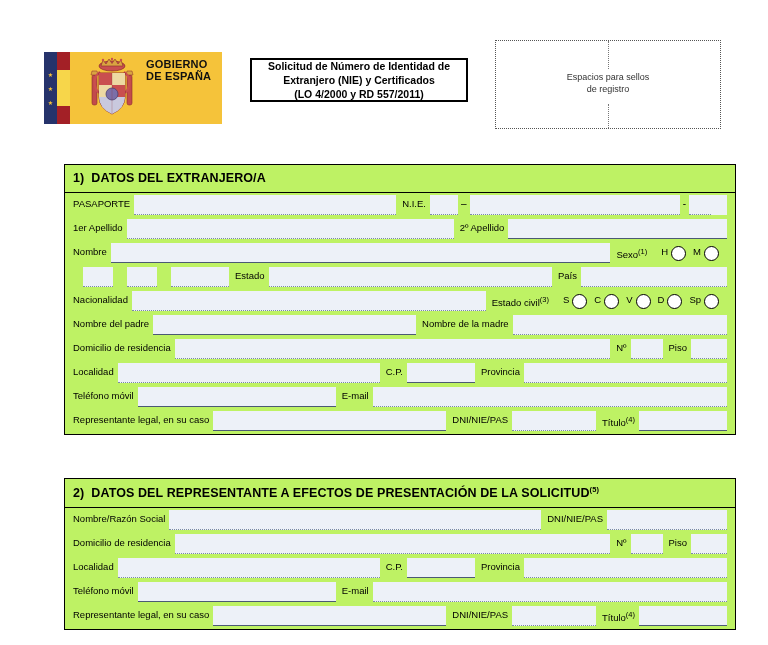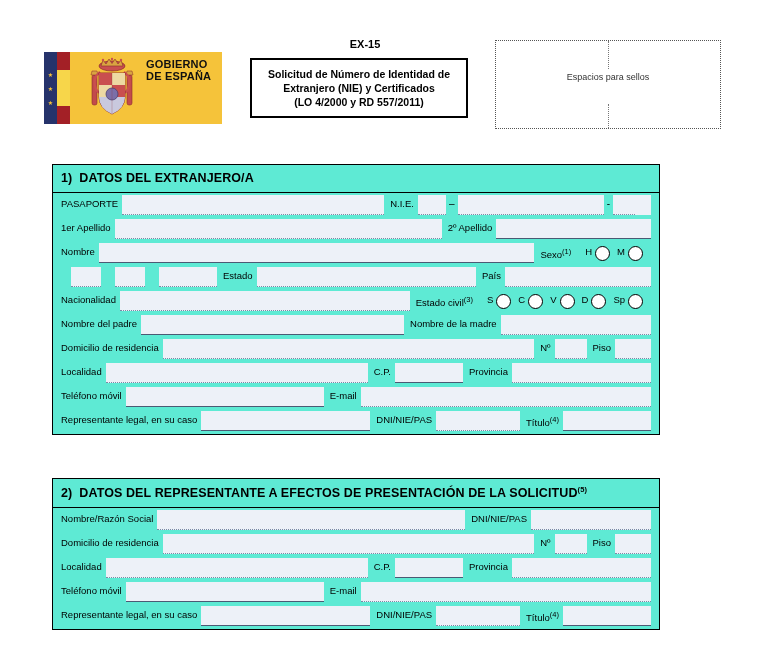--- a/index.html
+++ b/index.html
@@ -84,21 +84,21 @@
     position: absolute;
     left: 250px; top: 38px;
     width: 230px;
     text-align: center;
     font-size: 11px;
     font-weight: bold;
   }
   .title-box {
     position: absolute;
     left: 250px; top: 58px;
-    width: 218px; height: 60px;
+    width: 218px; height: 44px;
     border: 2px solid #000;
     display: flex;
     align-items: center;
     justify-content: center;
     text-align: center;
     box-sizing: border-box;
   }
   .title-box .t {
     font-size: 10.5px;
     font-weight: bold;
@@ -130,25 +130,25 @@
     width: 100%;
     text-align: center;
     font-size: 9px;
     line-height: 12px;
     color: #333;
   }
 
   
   .section {
     position: absolute;
-    left: 52px;
-    width: 608px;
+    left: 64px;
+    width: 672px;
     border: 1.5px solid #000;
     box-sizing: border-box;
-    background: #5eead4;
+    background: #bef264;
   }
   #section-1 { top: 164px; }
   #section-2 { top: 478px; }
 
   .section-header {
     border-bottom: 1.5px solid #000;
     padding: 6px 8px 7px 8px;
     font-size: 12.5px;
     font-weight: bold;
     letter-spacing: 0.1px;
@@ -253,35 +253,35 @@
         <circle cx="28" cy="37" r="6" fill="#7B6FA8" stroke="#4A4070" stroke-width="0.8"></circle>
         <path d="M28 16 v41" stroke="#8B2B2B" stroke-width="0.5" opacity="0.5"></path>
       </svg>
     </div>
     <div class="gob-text">
       <div>GOBIERNO</div>
       <div>DE ESPAÑA</div>
     </div>
   </div>
 
-  <div class="ex-code">EX-15</div>
 
   <div class="title-box">
     <div class="t">
       <div>Solicitud de Número de Identidad de</div>
       <div>Extranjero (NIE) y Certificados</div>
       <div>(LO 4/2000 y RD 557/2011)</div>
     </div>
   </div>
 
   <div class="stamp-box">
     <div class="stamp-divider-top"></div>
     <div class="stamp-divider-bot"></div>
     <div class="stamp-text">
       <div>Espacios para sellos</div>
+      <div>de registro</div>
     </div>
   </div>
 </div>
 
 <div class="section" id="section-1">
   <div class="section-header">
     <span class="num">1)</span><span>DATOS DEL EXTRANJERO/A</span>
   </div>
   <div class="rows">
 

